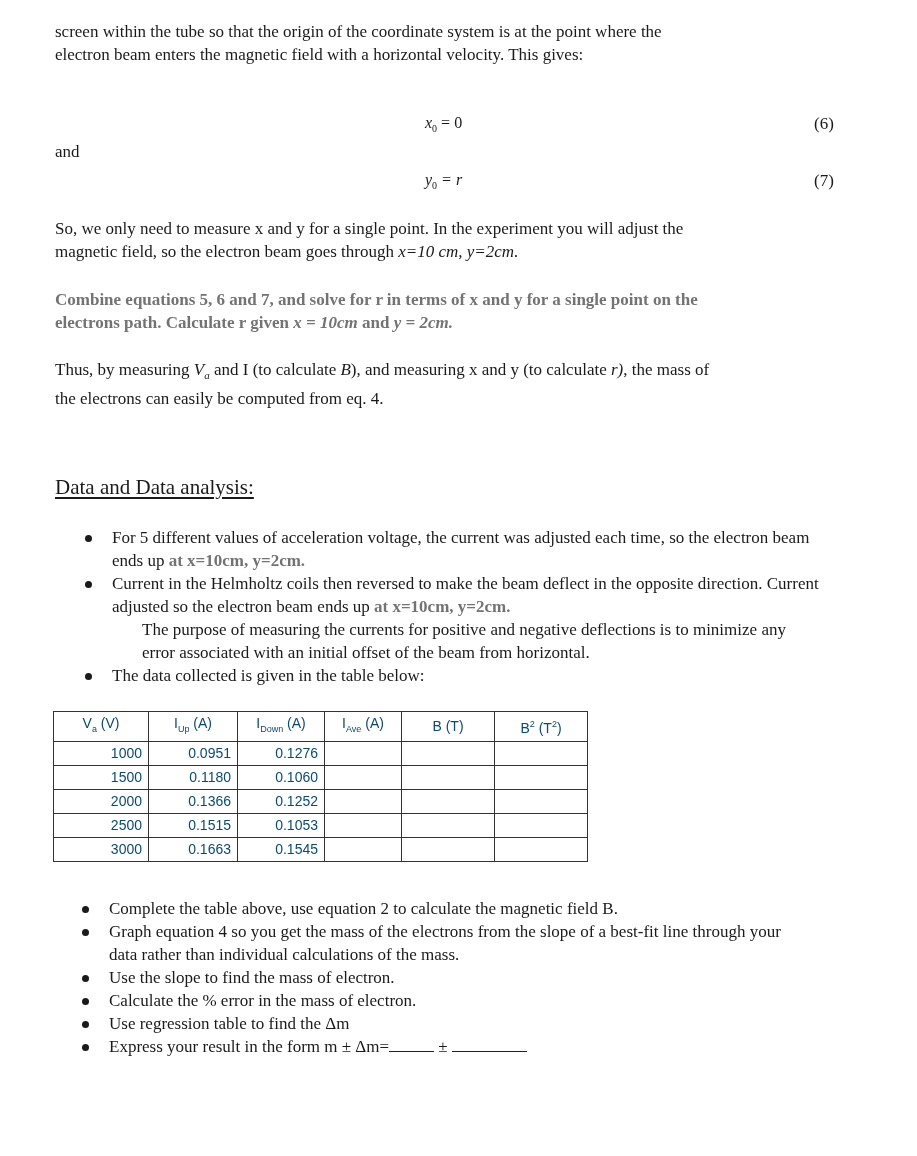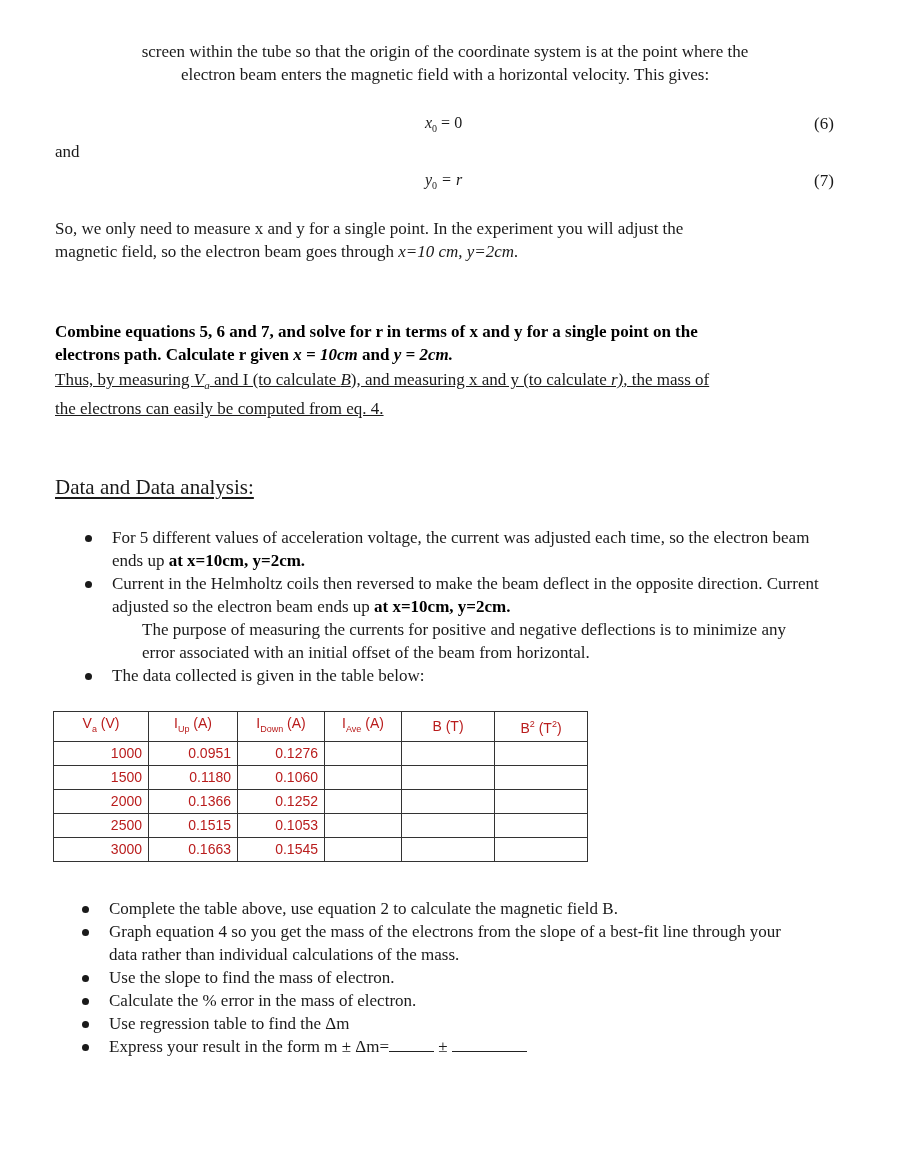--- a/index.html
+++ b/index.html
@@ -3,56 +3,56 @@
 <meta charset="utf-8">
 <style>
   html, body { margin: 0; padding: 0; background: #ffffff; }
   body {
     width: 917px; height: 1156px; position: relative; overflow: hidden;
     font-family: "Liberation Serif", "DejaVu Serif", serif;
     color: #1a1a1a; font-size: 17px; line-height: 23px;
   }
   .abs { position: absolute; }
   .para { left: 55px; width: 780px; }
-  .red { color: #000000; font-weight: bold; margin-top: 32px; }
+  .red { color: #737373; font-weight: bold; }
   .it { font-style: italic; }
   .eq { font-family: "Liberation Serif", serif; font-style: italic; font-size: 16px; }
   .eq sub { font-size: 10px; font-style: normal; }
   .eqnum { font-size: 17px; }
   h2.sec {
     position: absolute; left: 55px; top: 476px; margin: 0;
     font-size: 21px; font-weight: normal; text-decoration: underline;
     text-underline-offset: 3px;
   }
   ul.bl { position: absolute; margin: 0; padding: 0; list-style: none; }
   ul.bl li { position: relative; padding-left: 0; }
   ul.bl li .dot {
     position: absolute; left: -27px; top: 9px; width: 7px; height: 7px;
     border-radius: 50%; background: #1a1a1a;
   }
   .indent { padding-left: 30px; }
   table.data {
     position: absolute; left: 53px; top: 711px;
     border-collapse: collapse;
     font-family: "Liberation Sans", "DejaVu Sans", sans-serif; font-size: 14px;
-    color: #b91c1c;
+    color: #0c4a6e;
     padding-left: 41px;
   }
   table.data th, table.data td {
     border: 1.5px solid #333; height: 23px; padding: 0 6px;
   }
   table.data th { font-weight: normal; text-align: center; }
   table.data td { text-align: right; }
   table.data th sub, table.data th sup { font-size: 9px; }
   .blank { display: inline-block; border-bottom: 1px solid #222; height: 16px; vertical-align: baseline; }
 </style>
 </head>
 <body>
 
-<div class="abs para" style="top:40px;text-align:center;">
+<div class="abs para" style="top:20px;">
   <div>screen within the tube so that the origin of the coordinate system is at the point where the</div>
   <div>electron beam enters the magnetic field with a horizontal velocity.   This gives:</div>
 </div>
 
 <div class="abs eq" style="left:425px; top:111px;">
   <span>x</span><sub>0</sub><span style="font-style:normal"> = 0</span>
 </div>
 <div class="abs eqnum" style="left:814px; top:112px;">(6)</div>
 
 <div class="abs" style="left:55px; top:140px;">and</div>
@@ -65,21 +65,21 @@
 <div class="abs para" style="top:217px;">
   <div>So, we only need to measure x and y for a single point.   In the experiment you will adjust the</div>
   <div><span>magnetic field, so the electron beam goes through </span><span class="it">x=10 cm, y=2cm.</span></div>
 </div>
 
 <div class="abs para red" style="top:288px;">
   <div>Combine equations 5, 6 and 7, and solve for r in terms of x and y for a single point on the</div>
   <div><span>electrons path.   Calculate r given </span><span class="it">x = 10cm</span><span> and </span><span class="it">y = 2cm.</span></div>
 </div>
 
-<div class="abs para" style="top:368px;text-decoration:underline;">
+<div class="abs para" style="top:358px;">
   <div>
     <span>Thus, by measuring </span><span class="it">V</span><sub class="it" style="font-size:11px">a</sub><span> and I (to calculate </span><span class="it">B</span><span>), and measuring x and y (to calculate </span><span class="it">r)</span><span>, the mass of</span>
   </div>
   <div>the electrons can easily be computed from eq. 4.</div>
 </div>
 
 <h2 class="sec">Data and Data analysis:</h2>
 
 <ul class="bl" style="left:112px; top:526px; width:710px;">
   <li>

